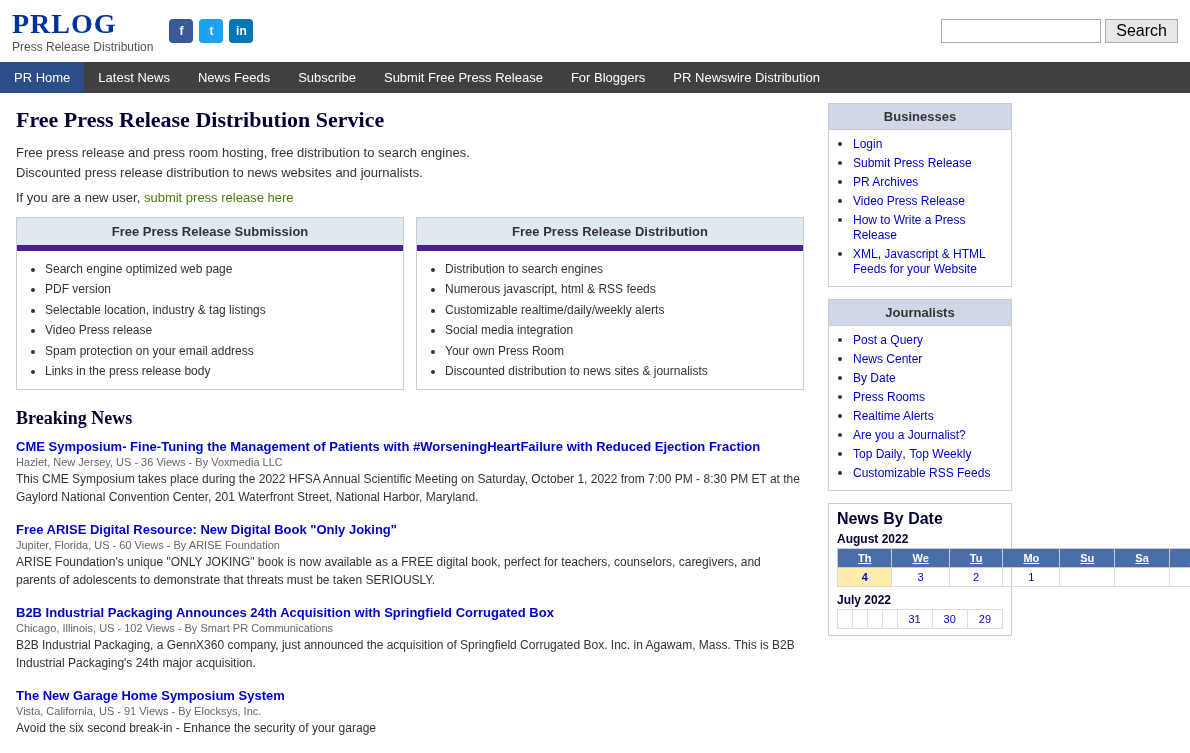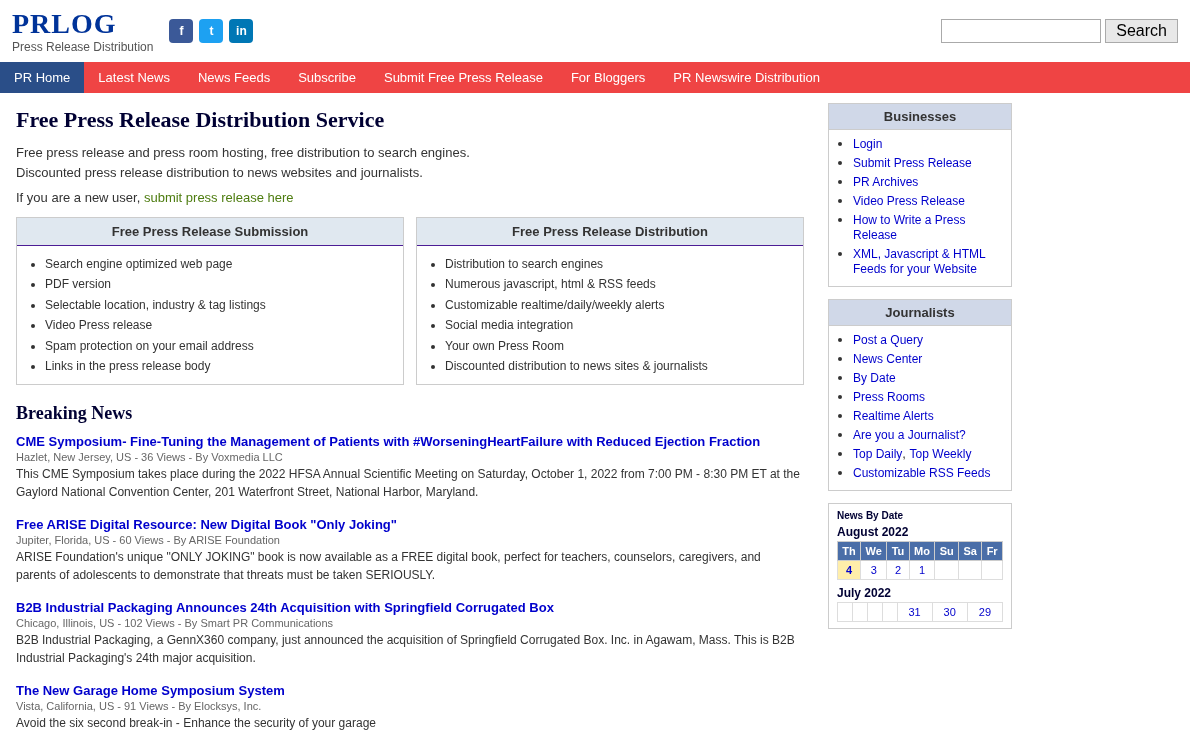--- a/index.html
+++ b/index.html
@@ -13,63 +13,63 @@
     #social-icons { display: flex; gap: 6px; align-items: center; }
     .social-icon { width: 24px; height: 24px; border-radius: 4px; display: inline-flex; align-items: center; justify-content: center; color: #fff; font-size: 12px; font-weight: bold; }
     .facebook { background: #3b5998; }
     .twitter { background: #1da1f2; }
     .linkedin { background: #0077b5; }
     #search-area { display: flex; align-items: center; gap: 4px; margin-left: auto; }
     #search-input { width: 160px; height: 24px; border: 1px solid #aaa; padding: 2px 4px; font-size: 12px; }
     #search-button { height: 24px; padding: 0 10px; background: #e8e8e8; border: 1px solid #aaa; cursor: pointer; font-size: 16px; }
 
     
-    #nav { background: #ef4444; display: flex; }
+    #nav { background: #404040; display: flex; }
     .nav-item { color: #fff; padding: 8px 14px; text-decoration: none; font-size: 13px; white-space: nowrap; cursor: pointer; }
     .nav-item.active { background: #2a4e88; }
 
     
     #main { display: flex; padding: 0; }
     #content { flex: 1; padding: 14px 16px; max-width: 820px; }
     #sidebar { width: 200px; padding: 10px 8px; flex-shrink: 0; }
 
     
     h1.page-title { font-size: 22px; font-weight: bold; color: #003; margin-bottom: 10px; font-family: Georgia, serif; }
     .description { font-size: 13px; color: #333; line-height: 1.5; margin-bottom: 8px; }
     .new-user-text { font-size: 13px; color: #333; margin-bottom: 12px; }
     .new-user-text a { color: #4d7c0f; cursor: pointer; }
 
     
     .boxes-row { display: flex; gap: 12px; margin-bottom: 18px; }
     .feature-box { flex: 1; border: 1px solid #ccc; }
-    .feature-box-header { background: #e0e8f0; text-align: center; padding: 6px; font-weight: bold; font-size: 13px; border-bottom: 1px solid #4c1d95; }
+    .feature-box-header { background: #e0e8f0; text-align: center; padding: 6px; font-weight: bold; font-size: 13px; border-bottom: 6px solid #4c1d95; }
     .feature-box-body { padding: 8px 10px; }
     .feature-box-body ul { padding-left: 18px; }
     .feature-box-body li { font-size: 12px; line-height: 1.7; color: #333; }
 
     
     h2.section-title { font-size: 18px; font-weight: bold; color: #003; margin-bottom: 10px; font-family: Georgia, serif; }
     .news-item { margin-bottom: 16px; }
     .news-item a.news-title { color: #0000cc; text-decoration: none; font-size: 13px; font-weight: bold; cursor: pointer; }
     .news-meta { font-size: 11px; color: #666; margin: 2px 0; }
     .news-body { font-size: 12px; color: #333; line-height: 1.5; margin-top: 2px; }
 
     
     .sidebar-box { border: 1px solid #ccc; margin-bottom: 12px; }
     .sidebar-box-header { background: #d0d8e8; text-align: center; padding: 5px; font-weight: bold; font-size: 13px; border-bottom: 1px solid #ccc; }
     .sidebar-box-body { padding: 6px 8px; }
     .sidebar-box-body ul { padding-left: 16px; }
     .sidebar-box-body li { margin-bottom: 4px; }
     .sidebar-box-body a { color: #0000cc; font-size: 12px; text-decoration: none; cursor: pointer; }
 
     
-    .news-by-date-title { font-size: 10px; font-weight: bold; color: #003; margin-bottom: 4px; }
+    .news-by-date-title { font-size: 16px; font-weight: bold; color: #003; margin-bottom: 4px; }
     .calendar-month { font-size: 12px; font-weight: bold; color: #003; margin-bottom: 2px; }
     .calendar-table { border-collapse: collapse; width: 100%; font-size: 11px; }
-    .calendar-table th { background: #4a6ea8; color: #fff; text-align: center; padding: 3px 4px; border: 1px solid #ccc; }
+    .calendar-table th { background: #4a6ea8; color: #fff; text-align: center; padding: 3px 20px; border: 1px solid #ccc; text-decoration: underline; }
     .calendar-table td { text-align: center; padding: 3px 4px; border: 1px solid #ddd; color: #0000cc; cursor: pointer; }
     .calendar-table td.highlight { background: #ffeeaa; font-weight: bold; }
     .calendar-table td.empty { color: #ccc; cursor: default; }
     .july-label { font-size: 12px; font-weight: bold; color: #003; margin-top: 6px; margin-bottom: 2px; }
   </style>
 </head>
 <body>
 
 <div id="header">
   <div id="logo-area">

